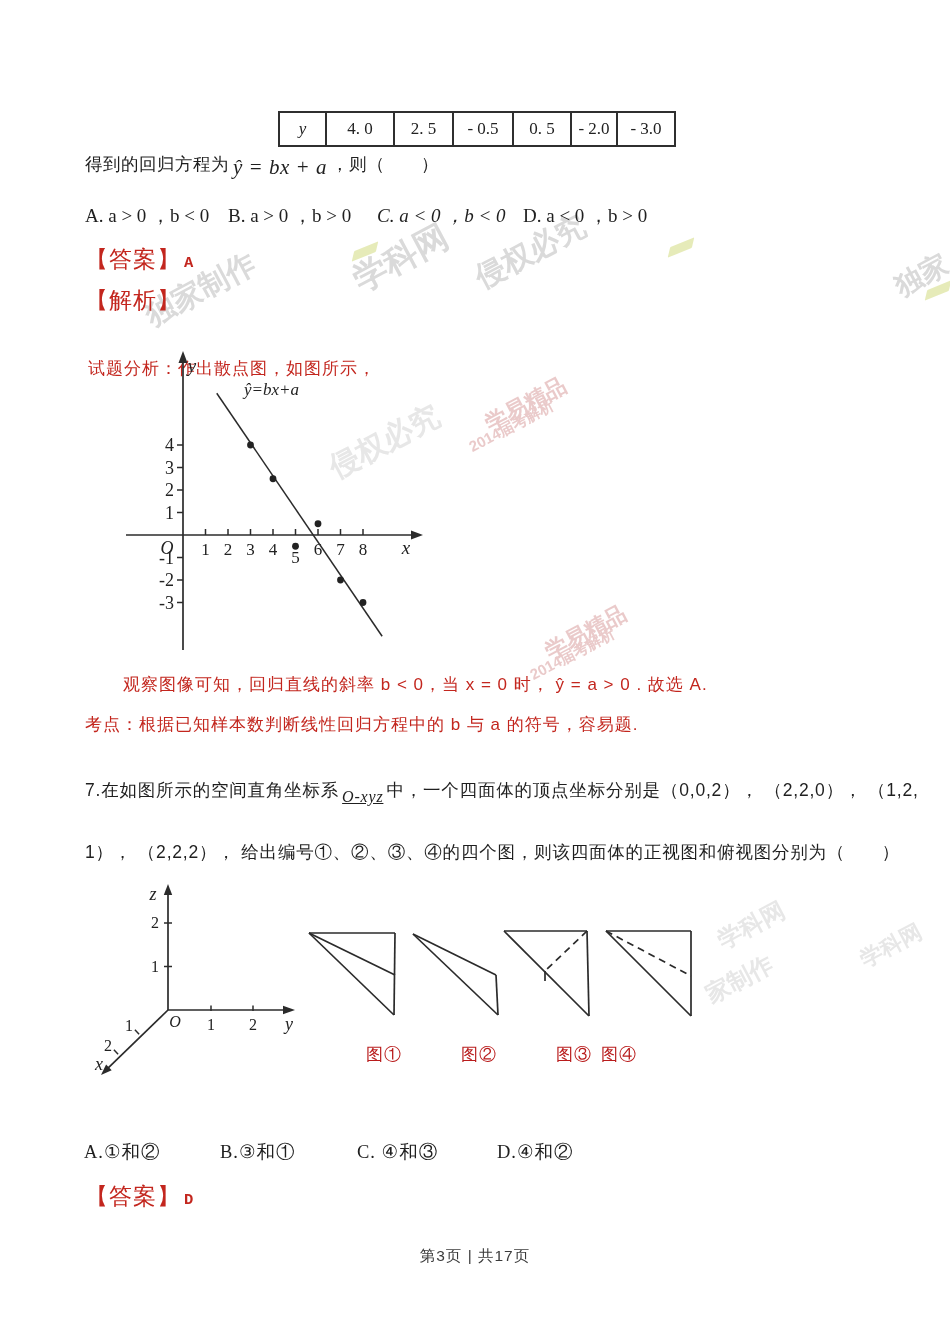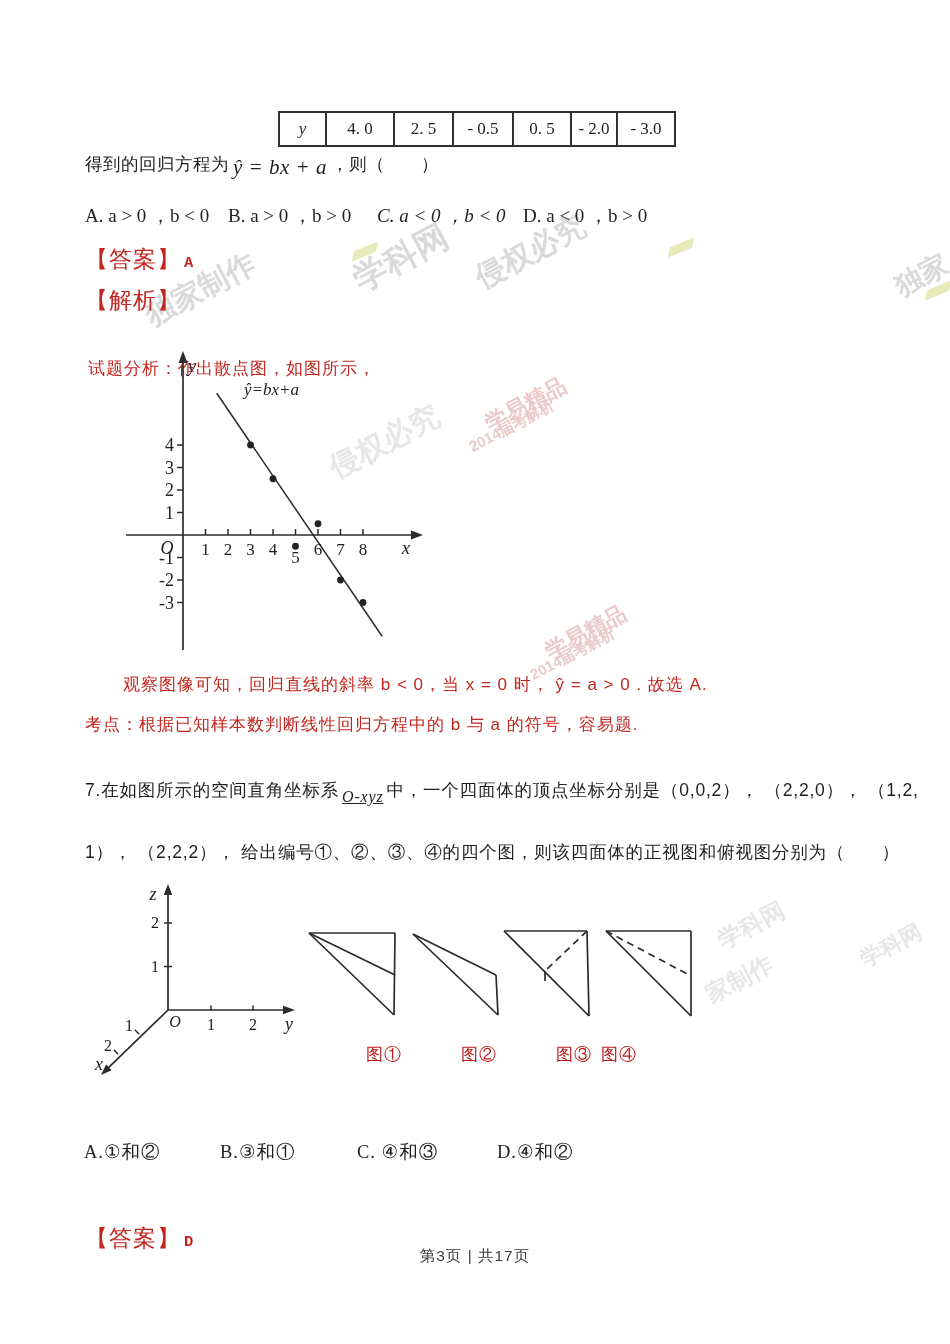--- a/index.html
+++ b/index.html
@@ -200,19 +200,19 @@
   <span class="figlabel" style="left:366px;top:1043px;">图①</span>
   <span class="figlabel" style="left:461px;top:1043px;">图②</span>
   <span class="figlabel" style="left:556px;top:1043px;">图③</span>
   <span class="figlabel" style="left:601px;top:1043px;">图④</span>
 
   <span class="opt2" style="left:84px;top:1139px;">A.①和②</span>
   <span class="opt2" style="left:220px;top:1139px;">B.③和①</span>
   <span class="opt2" style="left:357px;top:1139px;">C. ④和③</span>
   <span class="opt2" style="left:497px;top:1139px;">D.④和②</span>
 
-  <div class="abs red" style="left:85px;top:1181px;margin-top:42px;">
+  <div class="abs red" style="left:85px;top:1181px;">
     <span class="anslabel">【答案】</span><span class="ansval">D</span>
   </div>
 
   <div class="footer">第3页 | 共17页</div>
 
 </div>
 
 </body></html>

